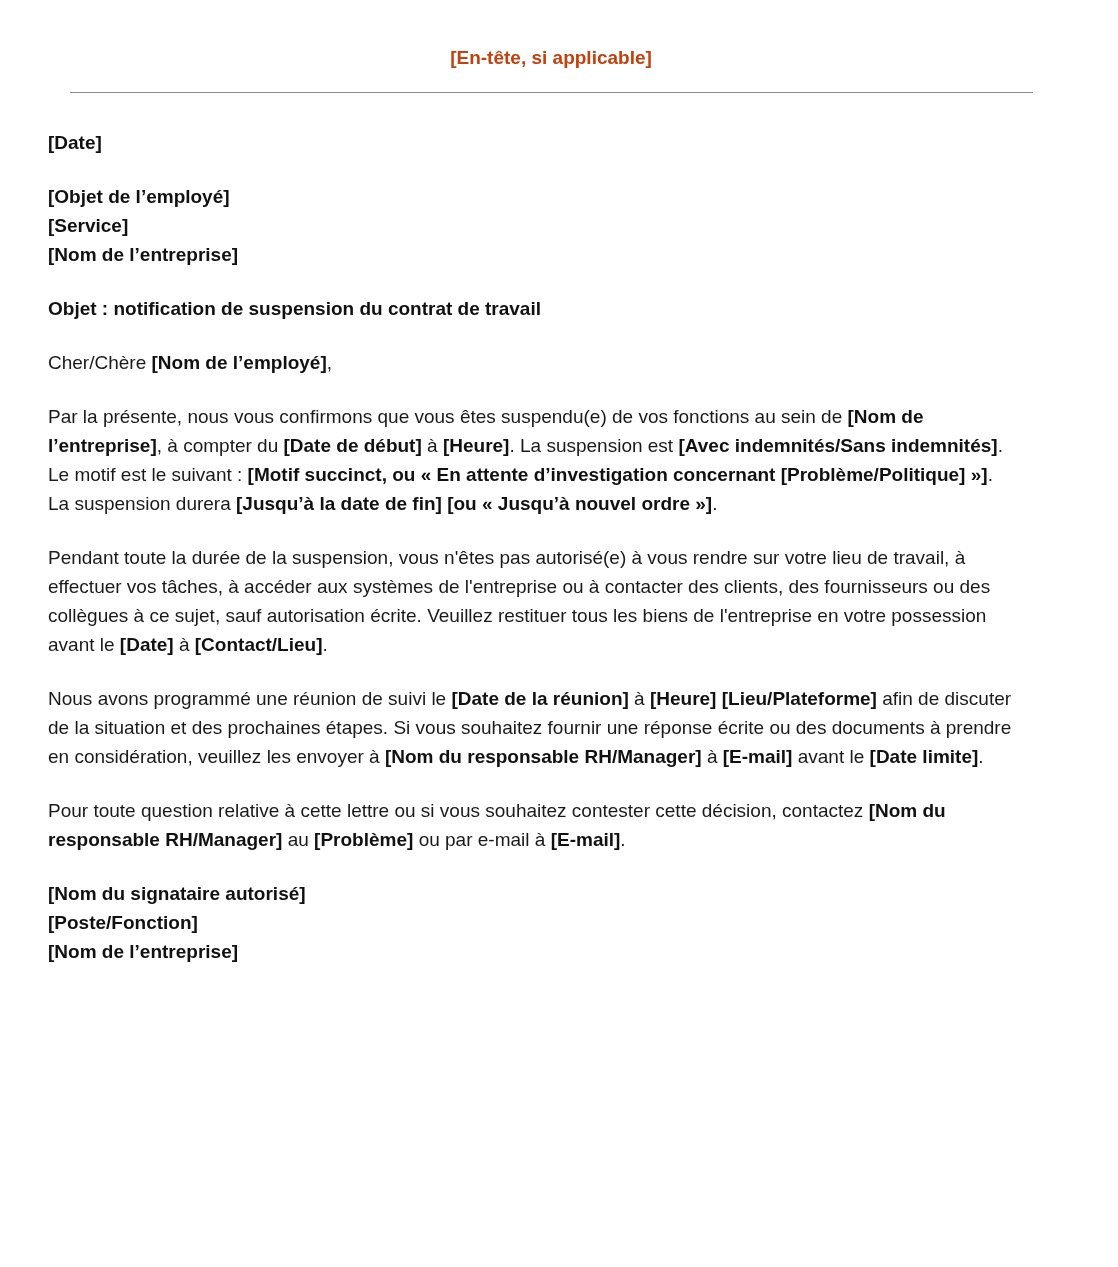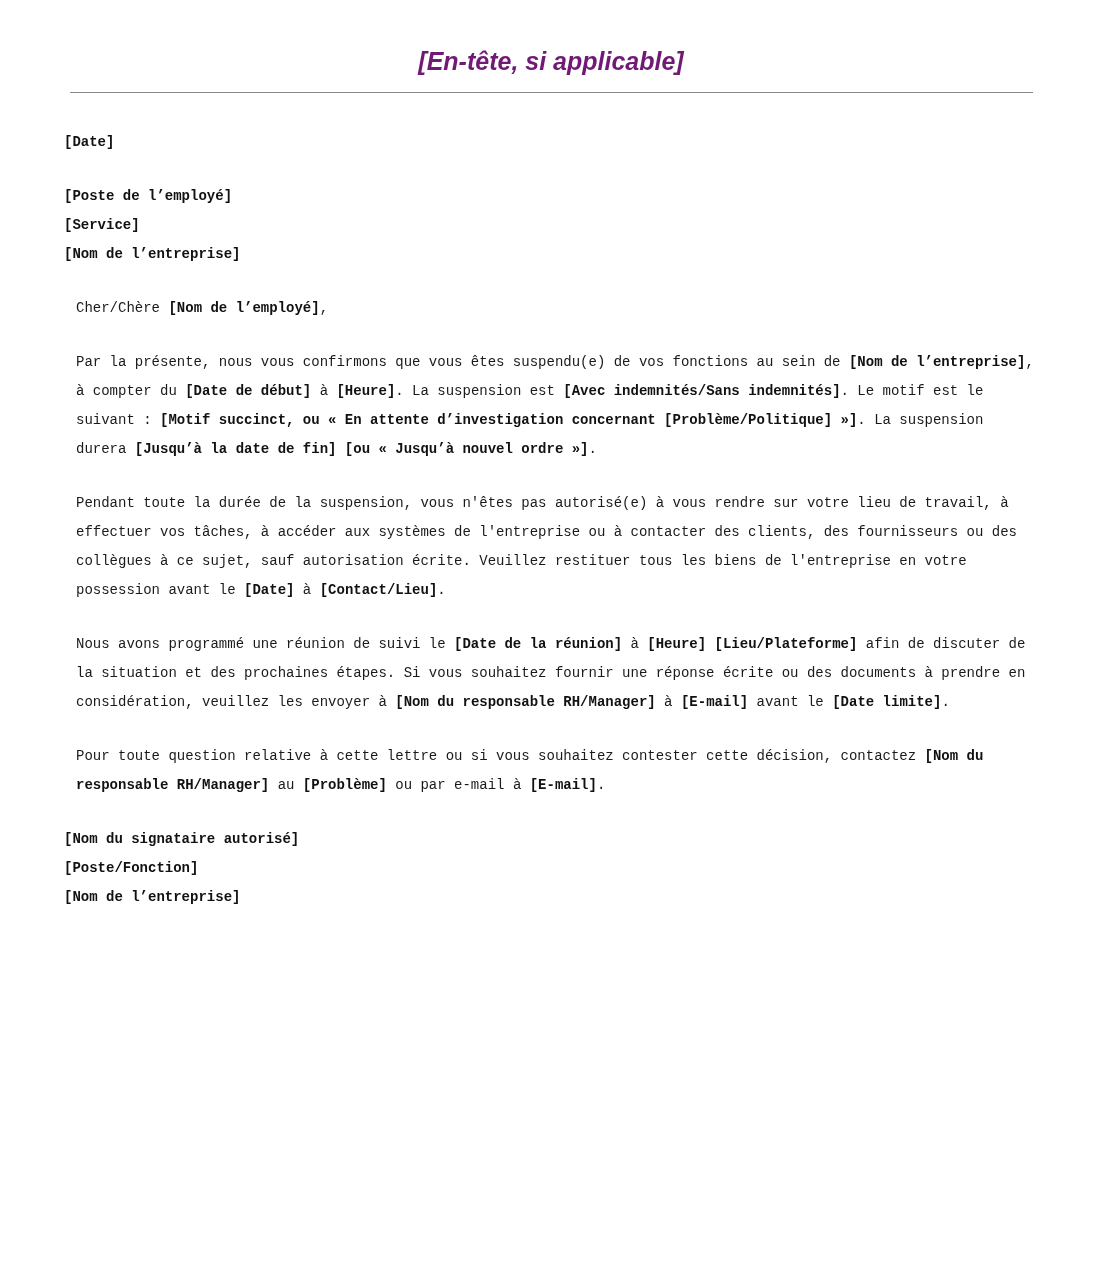--- a/index.html
+++ b/index.html
@@ -3,53 +3,56 @@
 <meta charset="utf-8">
 <style>
   html, body { margin: 0; padding: 0; background: #ffffff; }
   body {
     width: 1118px; height: 1267px; position: relative; overflow: hidden;
     font-family: "Liberation Sans", "DejaVu Sans", sans-serif;
     color: #1a1a1a;
   }
   .header-title {
     position: absolute; top: 47px; left: 0; width: 1102px;
-    text-align: center; font-weight: bold; font-size: 25px; color: #701a75; font-style: italic;
+    text-align: center; font-weight: bold; font-size: 19px; color: #c2410c;
   }
   .header-rule {
     position: absolute; top: 92px; left: 70px; width: 963px; height: 0;
     border-top: 1.5px solid #8a8a8a;
   }
   .content {
-    position: absolute; top: 128px; left: 64px; width: 970px;
-    font-size: 14px; line-height: 29px; font-family: Liberation Mono, monospace;
+    position: absolute; top: 128px; left: 48px; width: 970px;
+    font-size: 19px; line-height: 29px;
   }
   .block { margin: 0 0 25px 0; }
   .line { display: block; }
   b, .b { font-weight: bold; color: #111; }
-  p { margin: 0 0 25px 12px; }
+  p { margin: 0 0 25px 0; }
 </style>
 </head>
 <body>
 
 <div class="header-title">[En-tête, si applicable]</div>
 <div class="header-rule"></div>
 
 <div class="content">
 
   <div class="block">
     <span class="b line">[Date]</span>
   </div>
 
   <div class="block">
-    <span class="b line">[Poste de l’employé]</span>
+    <span class="b line">[Objet de l’employé]</span>
     <span class="b line">[Service]</span>
     <span class="b line">[Nom de l’entreprise]</span>
   </div>
 
+  <div class="block">
+    <span class="b">Objet : notification de suspension du contrat de travail</span>
+  </div>
 
   <p><span>Cher/Chère </span><b>[Nom de l’employé]</b><span>,</span></p>
 
   <p><span>Par la présente, nous vous confirmons que vous êtes suspendu(e) de vos fonctions au sein de </span><b>[Nom de l’entreprise]</b><span>, à compter du </span><b>[Date de début]</b><span> à </span><b>[Heure]</b><span>. La suspension est </span><b>[Avec indemnités/Sans indemnités]</b><span>. Le motif est le suivant : </span><b>[Motif succinct, ou « En attente d’investigation concernant [Problème/Politique] »]</b><span>. La suspension durera </span><b>[Jusqu’à la date de fin] [ou « Jusqu’à nouvel ordre »]</b><span>.</span></p>
 
   <p><span>Pendant toute la durée de la suspension, vous n'êtes pas autorisé(e) à vous rendre sur votre lieu de travail, à effectuer vos tâches, à accéder aux systèmes de l'entreprise ou à contacter des clients, des fournisseurs ou des collègues à ce sujet, sauf autorisation écrite. Veuillez restituer tous les biens de l'entreprise en votre possession avant le </span><b>[Date]</b><span> à </span><b>[Contact/Lieu]</b><span>.</span></p>
 
 
   <p><span>Nous avons programmé une réunion de suivi le </span><b>[Date de la réunion]</b><span> à </span><b>[Heure] [Lieu/Plateforme]</b><span> afin de discuter de la situation et des prochaines étapes. Si vous souhaitez fournir une réponse écrite ou des documents à prendre en considération, veuillez les envoyer à </span><b>[Nom du responsable RH/Manager]</b><span> à </span><b>[E-mail]</b><span> avant le </span><b>[Date limite]</b><span>.</span></p>
 

